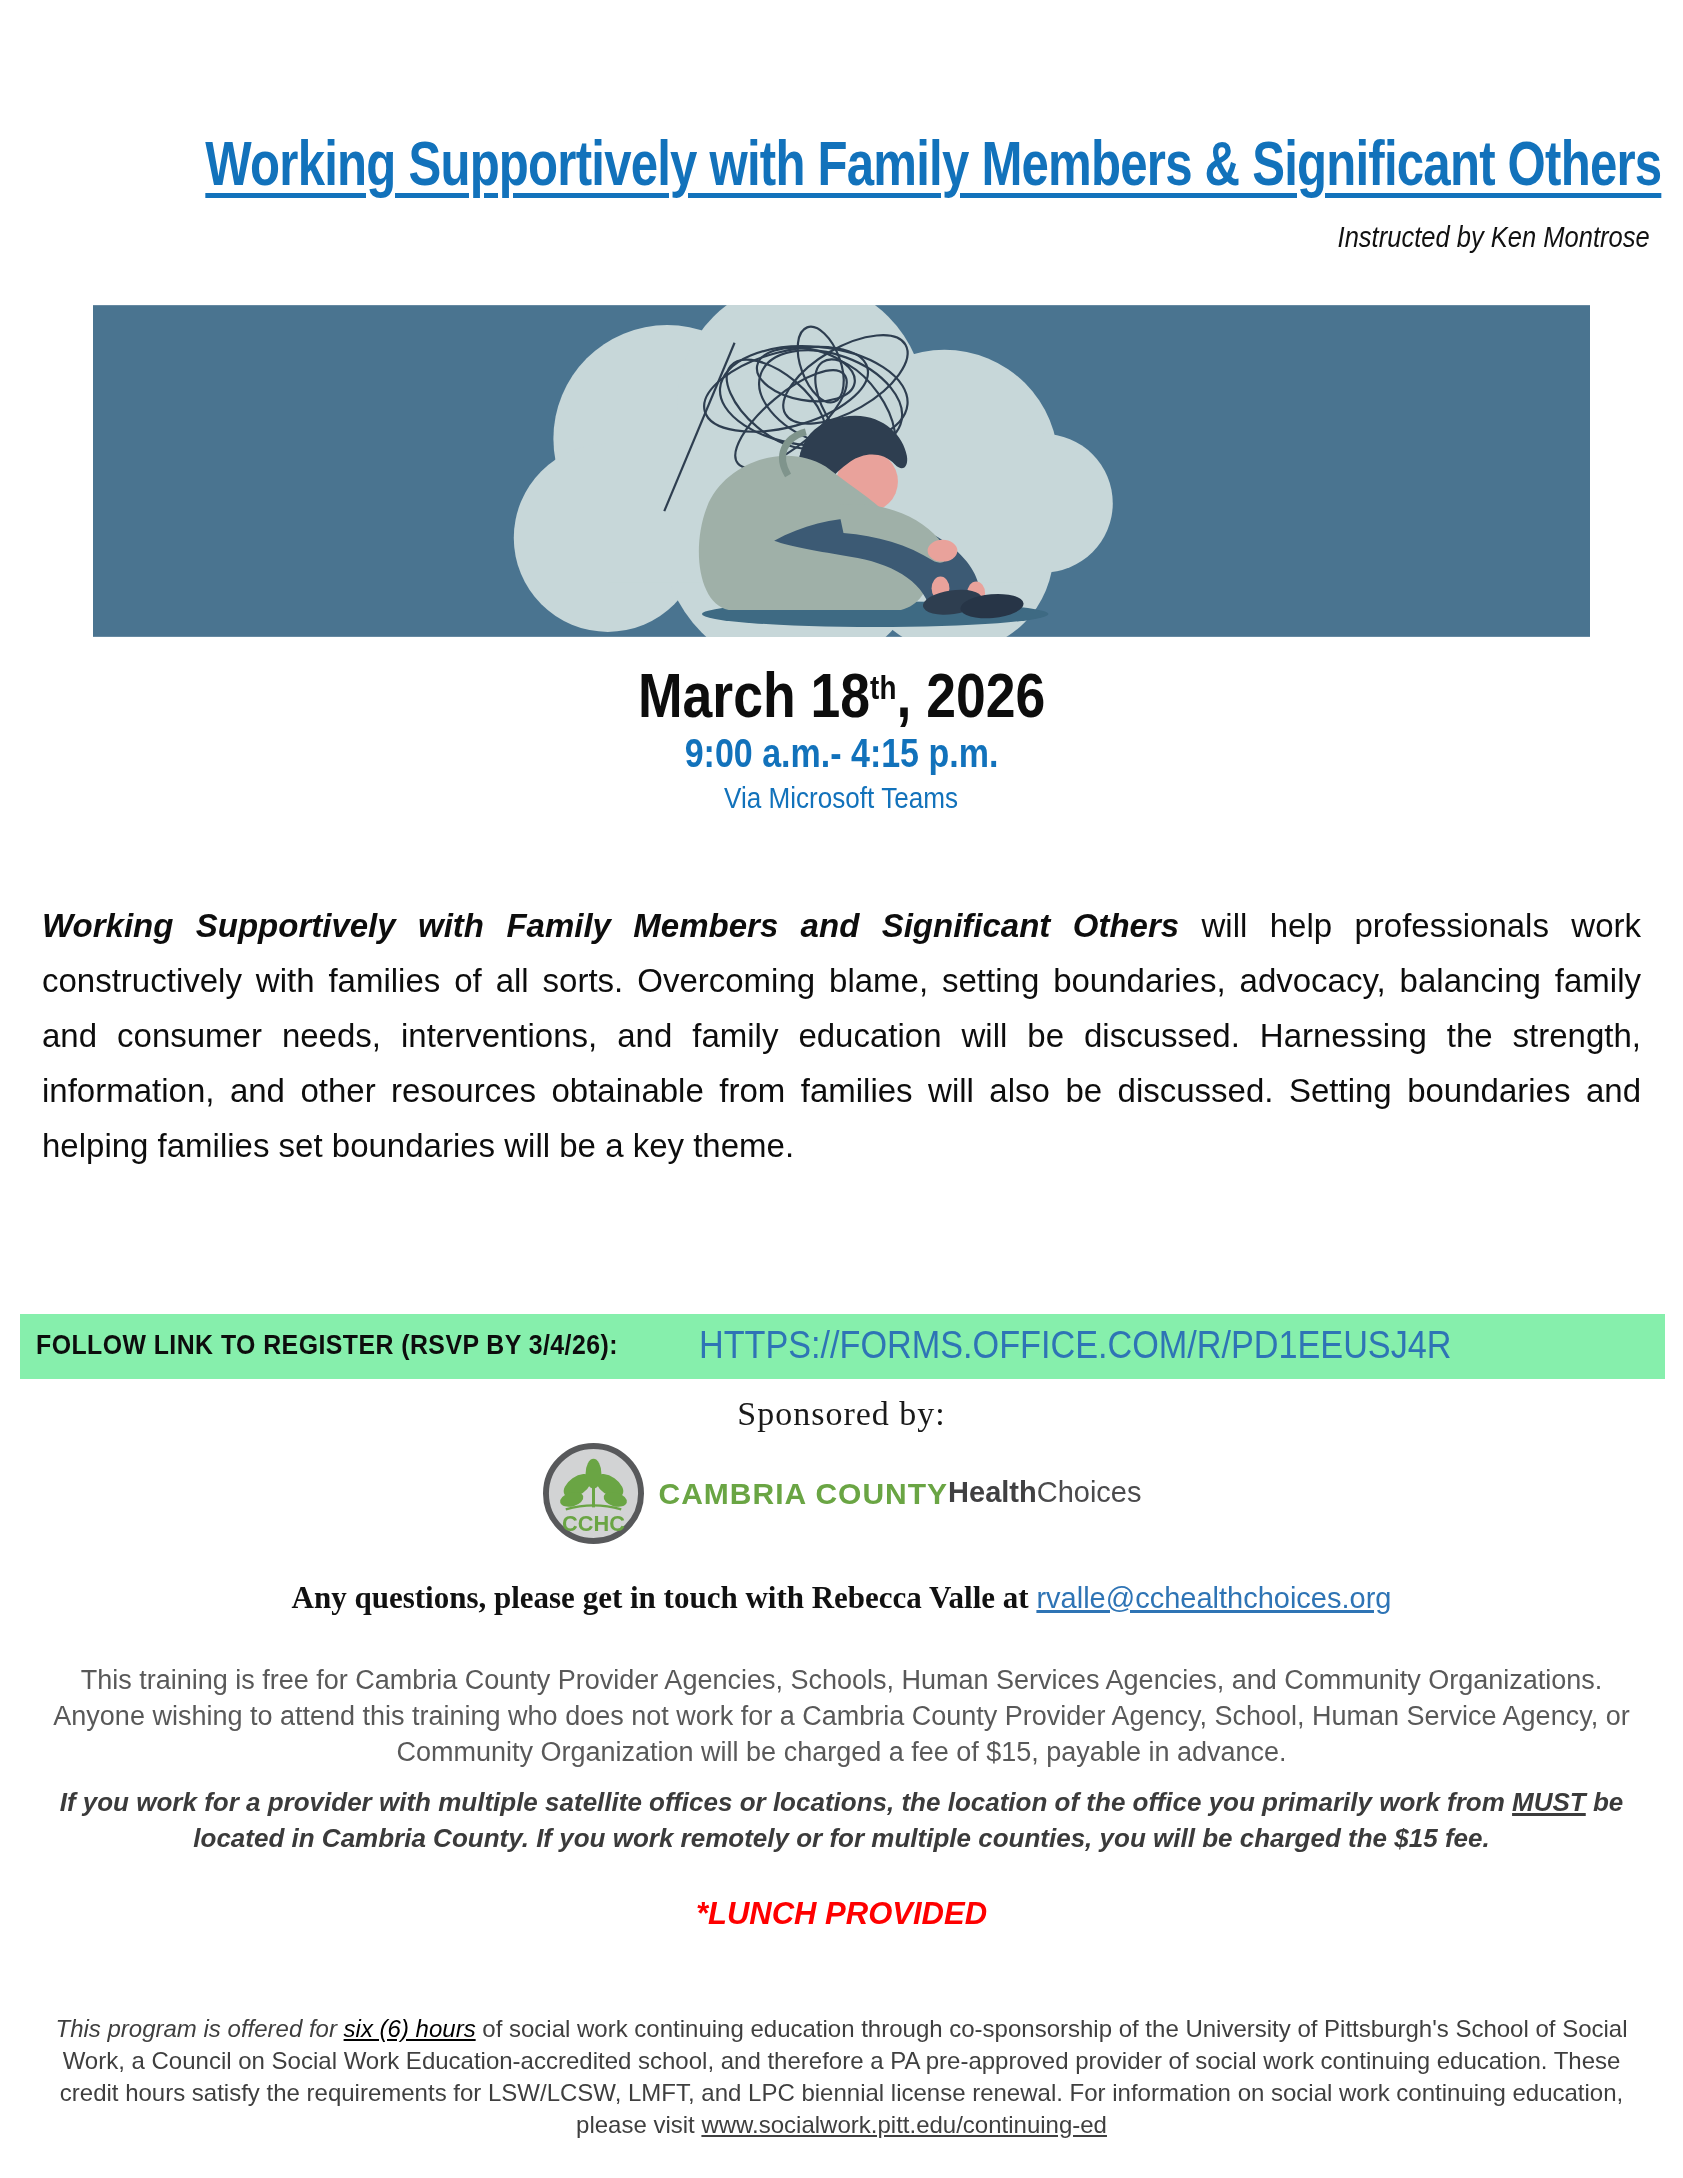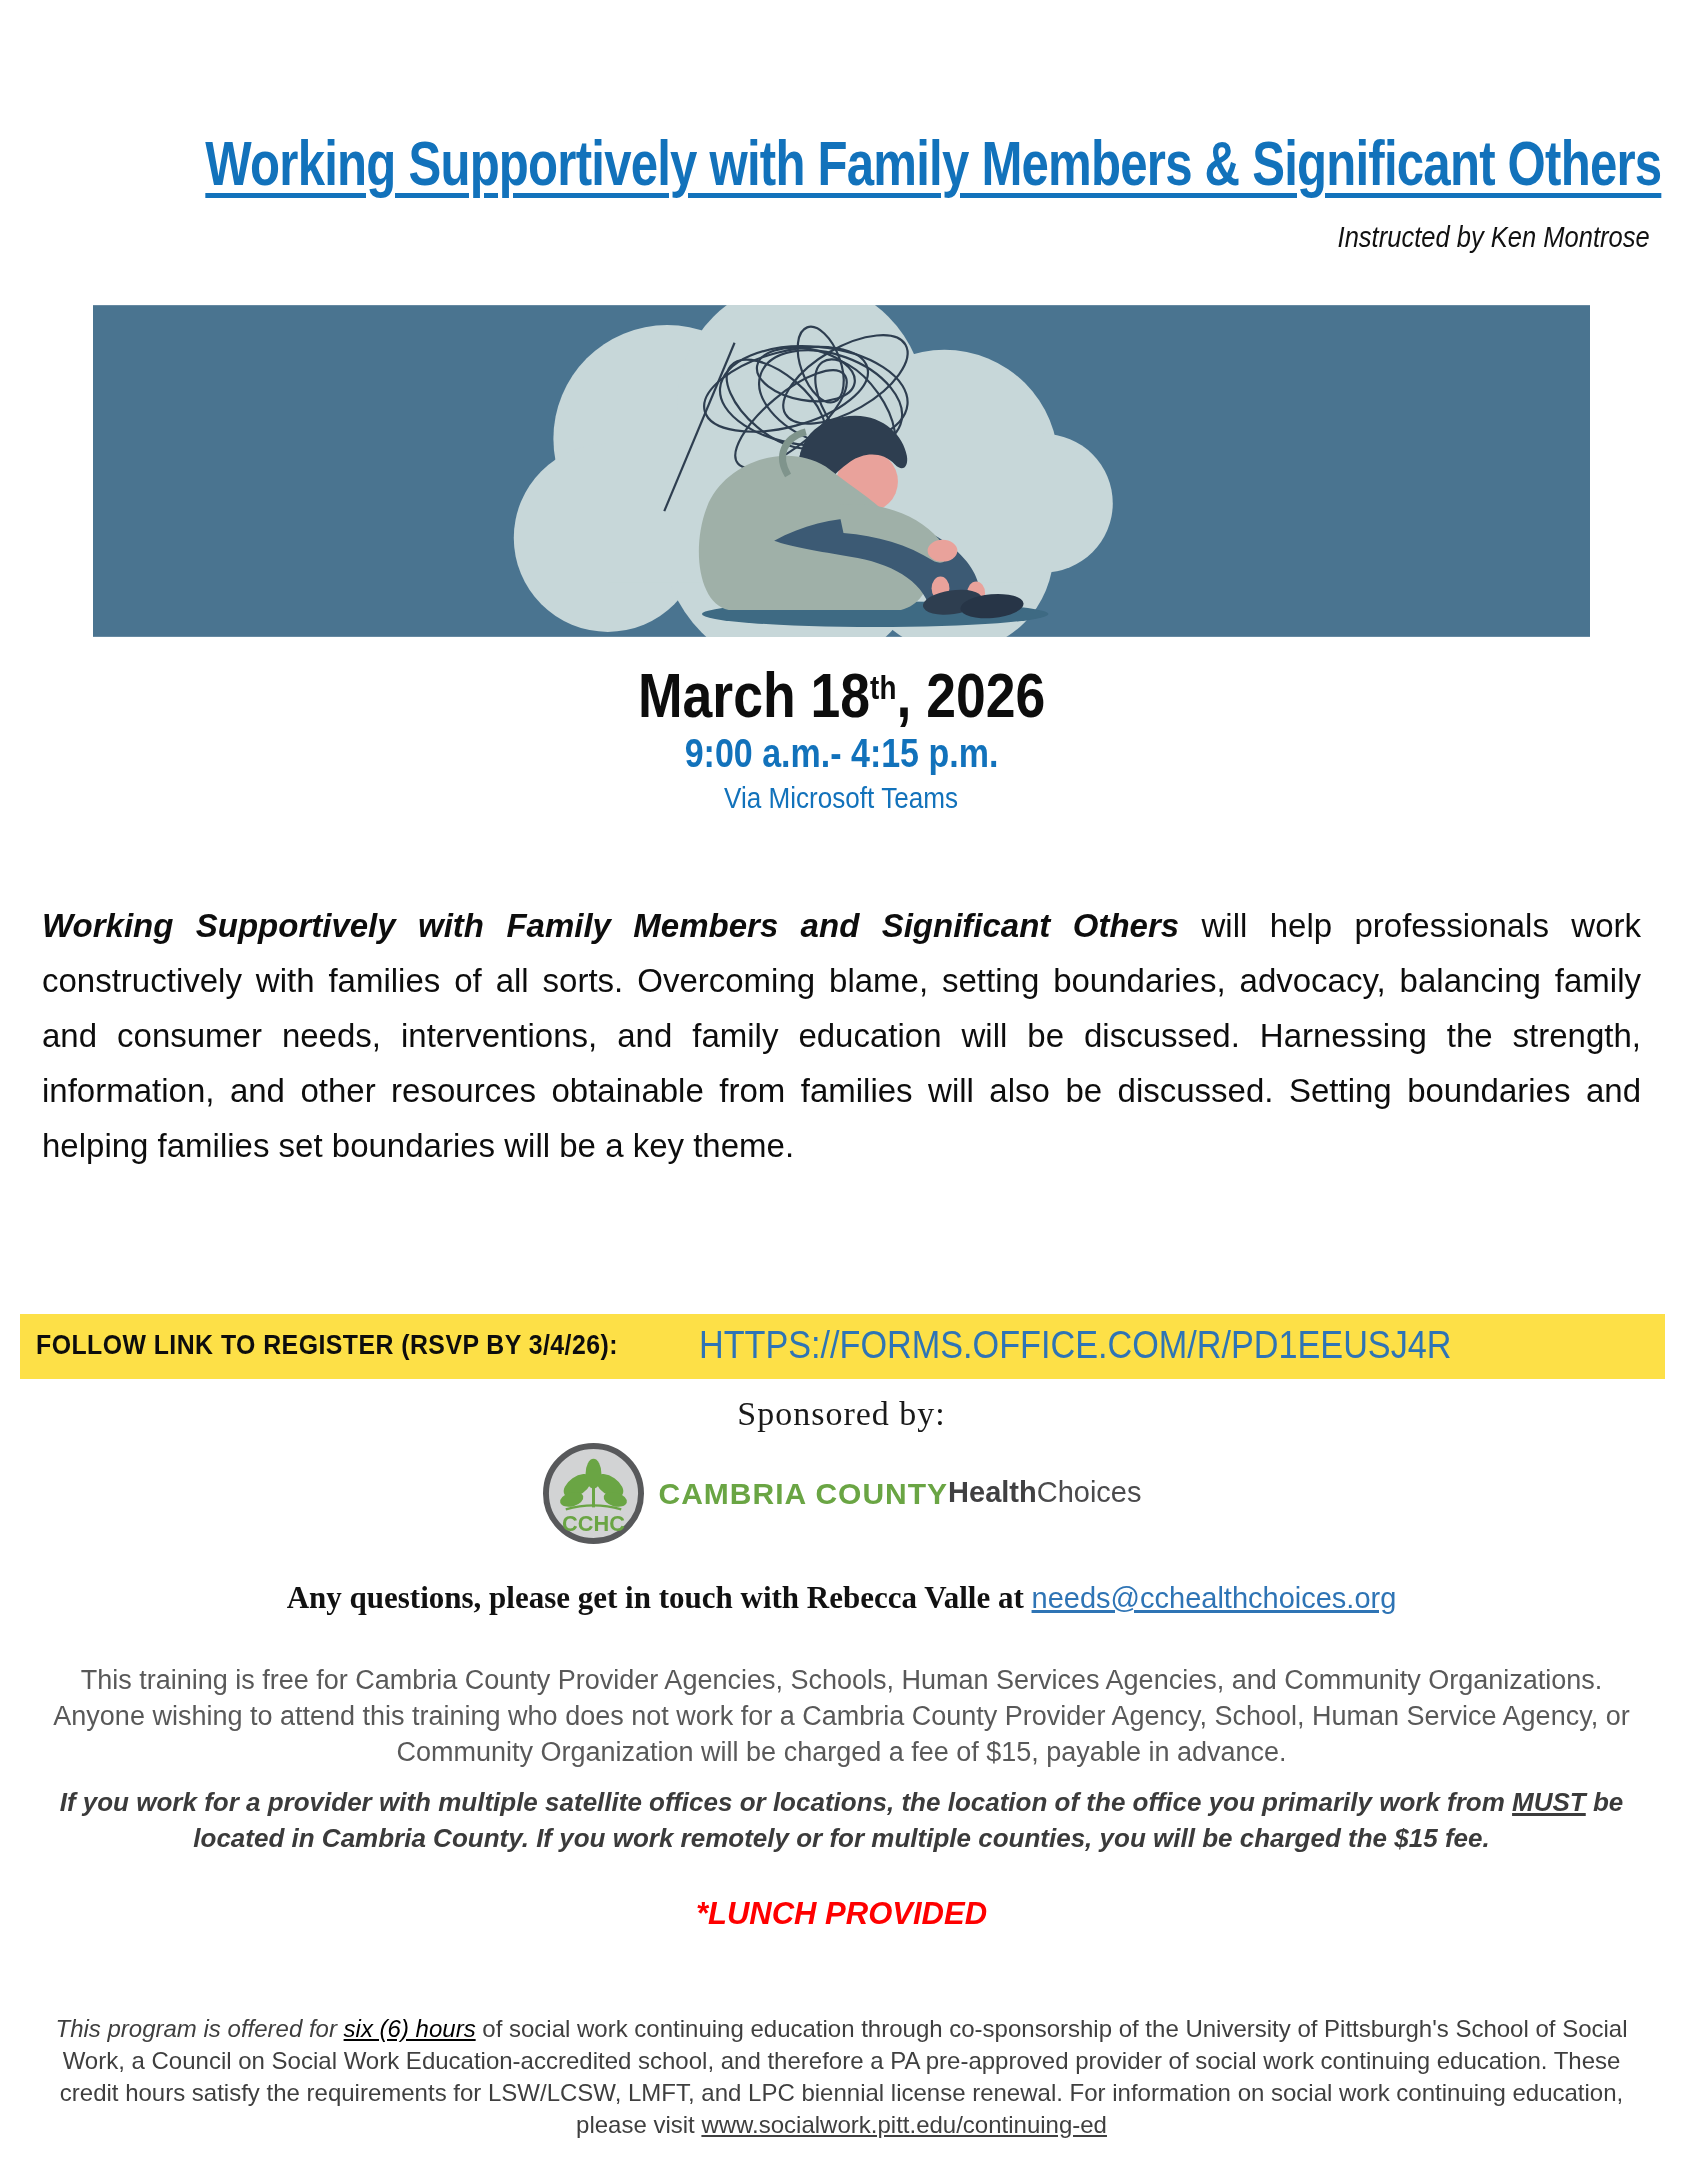--- a/index.html
+++ b/index.html
@@ -25,21 +25,21 @@
   .time{font-size:40px;font-weight:bold;color:#1272bb;}
   .time span{display:inline-block;transform:scaleX(0.85);transform-origin:center;}
   .platform{margin-top:6px;font-size:29px;color:#1272bb;}
   .platform span{display:inline-block;transform:scaleX(0.9);transform-origin:center;}
 
   
   .description{margin:83px 42px 0 42px;font-size:33px;line-height:55px;text-align:justify;color:#0d0d0d;}
   .description .lead{font-weight:bold;font-style:italic;}
 
   
-  .banner{margin-top:141px;margin-left:20px;width:1645px;background:#fde047;
+  .banner{margin-top:141px;margin-left:20px;width:1645px;background:#86efac;
           display:flex;align-items:center;padding:10px 0 12px 16px;box-sizing:border-box;}
   .banner-label{font-size:27px;font-weight:bold;color:#0d0d0d;letter-spacing:0.5px;white-space:nowrap;}
   .banner-label span{display:inline-block;transform:scaleX(0.92);transform-origin:left;}
   .banner-link{margin-left:30px;font-size:38px;color:#2e74b5;text-decoration:underline;
                text-decoration-thickness:3px;text-underline-offset:6px;white-space:nowrap;cursor:pointer;}
   .banner-link span{display:inline-block;transform:scaleX(0.9);transform-origin:left;}
 
   
   .sponsored{margin-top:16px;text-align:center;font-family:"Liberation Serif",serif;font-size:34px;color:#1a1a1a;letter-spacing:1px;}
   .logo-row{margin-top:6px;display:flex;justify-content:center;align-items:center;gap:14px;height:109px;}
@@ -183,21 +183,21 @@
     </div>
     <div class="logo-text">
       <div class="logo-line1">CAMBRIA COUNTY</div>
       <div class="logo-line2">
         <span class="bold-part">Health</span><span>Choices</span>
       </div>
     </div>
   </div>
 
   <div class="contact">
-    <span>Any questions, please get in touch with Rebecca Valle at </span><a class="contact-email">needs@cchealthchoices.org</a>
+    <span>Any questions, please get in touch with Rebecca Valle at </span><a class="contact-email">rvalle@cchealthchoices.org</a>
   </div>
 
   <div class="fee">
     <span>This training is free for Cambria County Provider Agencies, Schools, Human Services Agencies, and Community Organizations. Anyone wishing to attend this training who does not work for a Cambria County Provider Agency, School, Human Service Agency, or Community Organization will be charged a fee </span><span class="bold">of $15, payable in advance.</span>
   </div>
 
   <div class="satellite">
     <span>If you work for a provider with multiple satellite offices or locations, the location of the office you primarily work from </span><span class="must">MUST</span><span> be located in Cambria County. If you work remotely or for multiple counties, you will be charged the $15 fee.</span>
   </div>
 

